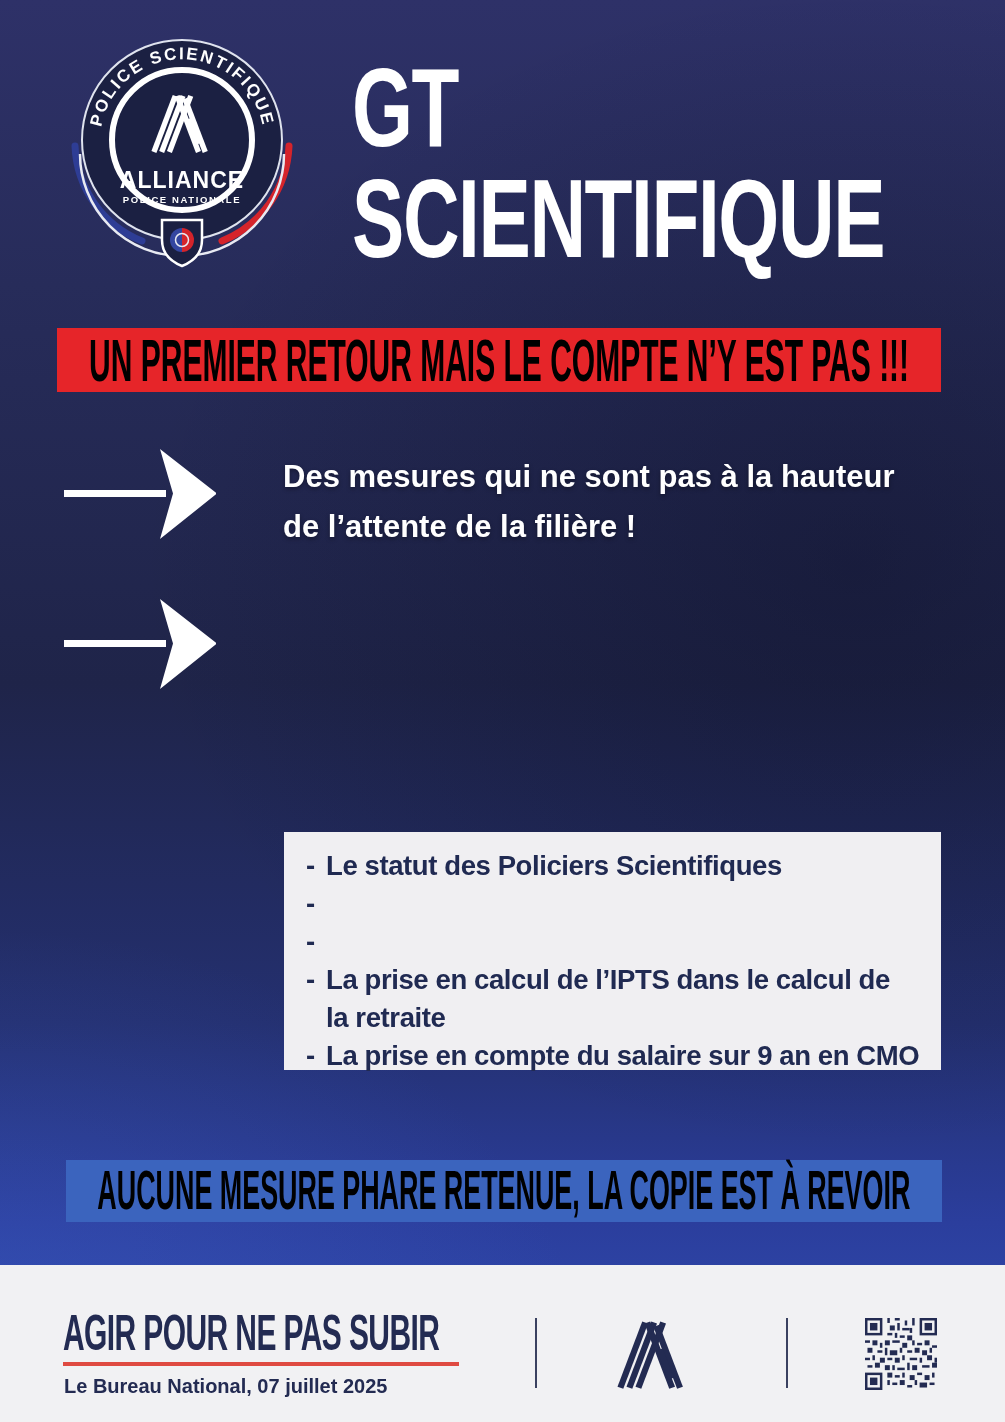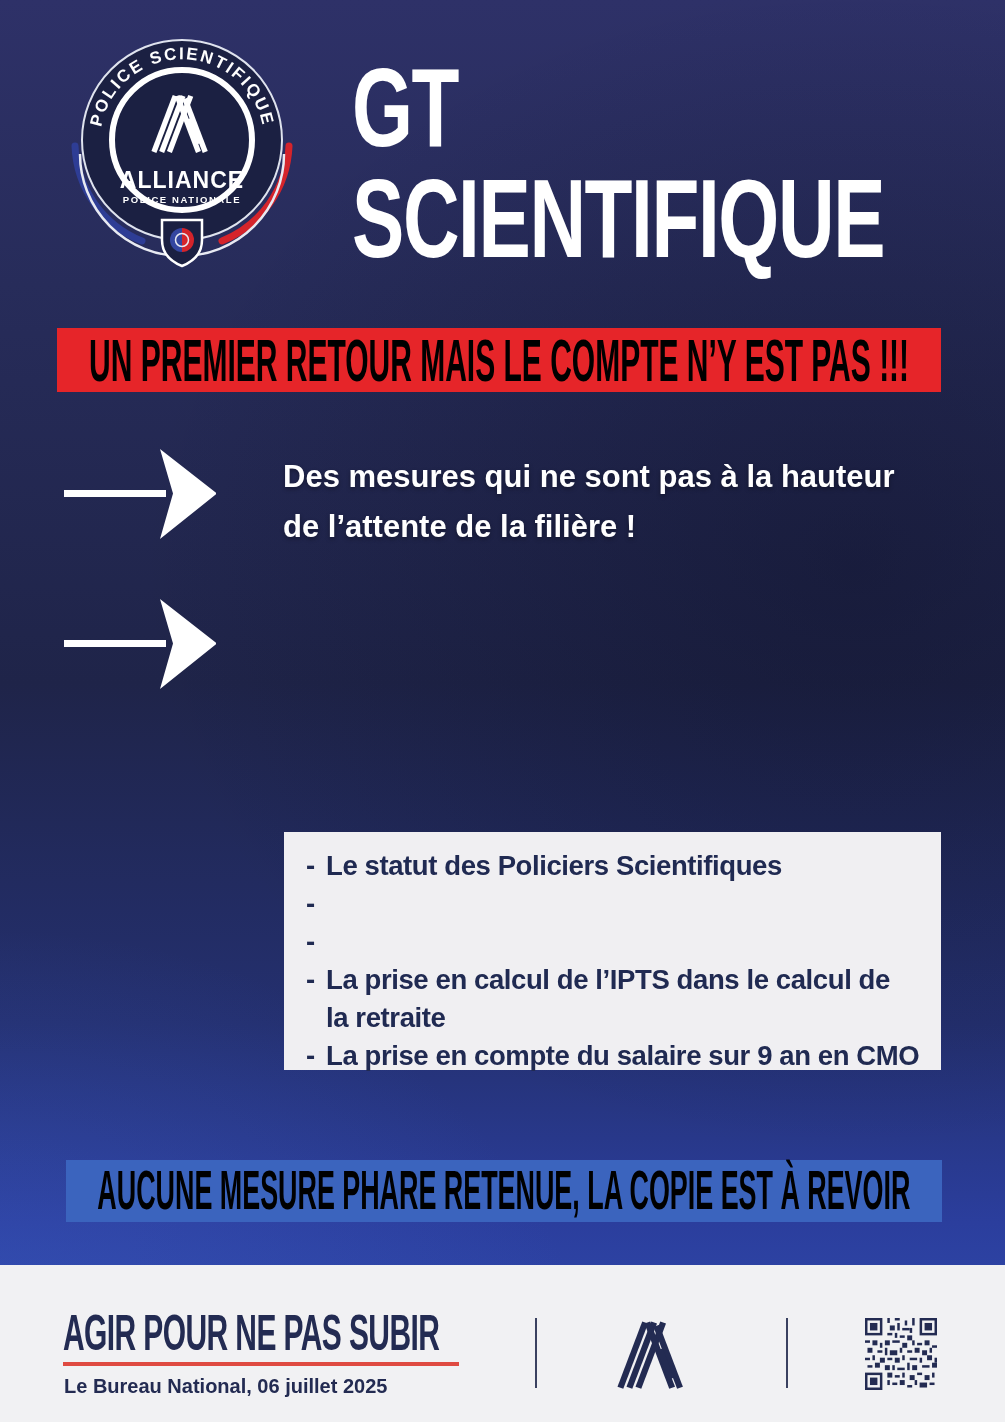--- a/index.html
+++ b/index.html
@@ -157,21 +157,21 @@
     </ul>
   </div>
 
   <div class="abs banner banner-blue">
     <span class="sq">AUCUNE MESURE PHARE RETENUE, LA COPIE EST À REVOIR</span>
   </div>
 
   <div class="abs footer"></div>
   <div class="abs slogan">AGIR POUR NE PAS SUBIR</div>
   <div class="abs slogan-underline"></div>
-  <div class="abs signature">Le Bureau National, 06 juillet 2025</div>
+  <div class="abs signature">Le Bureau National, 07 juillet 2025</div>
   <div class="abs f-divider f-div-1"></div>
   <svg class="abs f-amark" viewBox="0 0 64 64" aria-hidden="true">
     <use href="#amark" x="0" y="0" width="64" height="64" color="#232b52"></use>
   </svg>
   <div class="abs f-divider f-div-2"></div>
   <svg class="abs f-qr" viewBox="0 0 29 29" aria-hidden="true">
     <rect x="0" y="0" width="29" height="29" fill="#f1f1f3"></rect>
     <g fill="#232b52">
       <rect x="0" y="0" width="7" height="7"></rect>
         <rect x="22" y="0" width="7" height="7"></rect>

